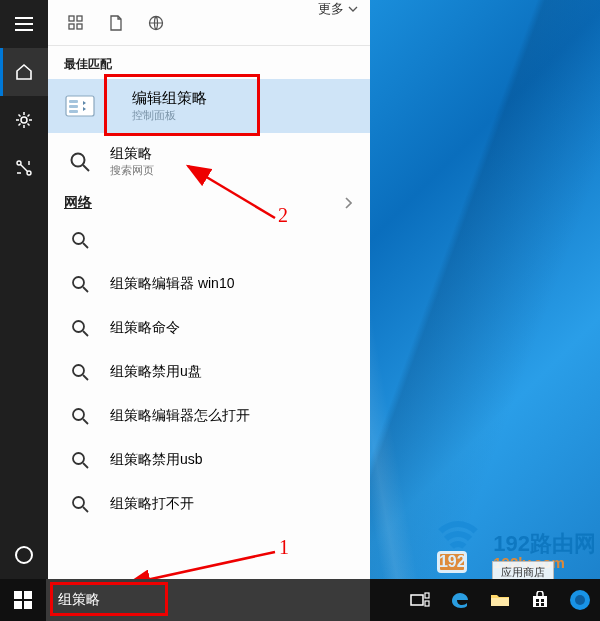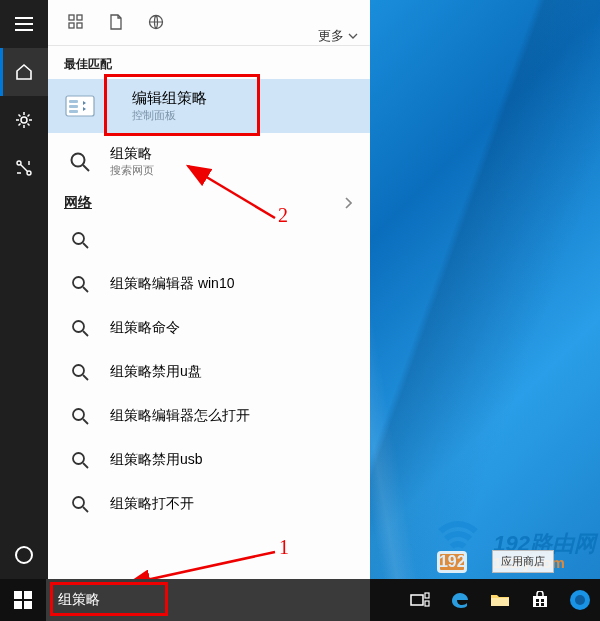--- a/index.html
+++ b/index.html
@@ -7,21 +7,21 @@
     .desktop { position: absolute; inset: 0; background: linear-gradient(135deg, #0a5d9e 0%, #1a8edb 30%, #0a6ebd 50%, #2a9ee8 75%, #1a7ec8 100%); }
     .desktop::before { content:""; position:absolute; inset:0; background:
       linear-gradient(100deg, transparent 40%, rgba(255,255,255,0.12) 42%, transparent 44%),
       linear-gradient(80deg, transparent 55%, rgba(255,255,255,0.1) 57%, transparent 60%),
       linear-gradient(110deg, transparent 65%, rgba(0,40,80,0.2) 66%, transparent 80%); }
     .left-rail { position: absolute; left: 0; top: 0; width: 48px; bottom: 42px; background: #1f1f1f; display: flex; flex-direction: column; align-items: center; }
     .rail-btn { width: 48px; height: 48px; display:flex; align-items:center; justify-content:center; color:#fff; }
     .rail-btn.active { background:#333; border-left:3px solid #0078d7; padding-right:3px; }
     .rail-spacer { flex:1; }
     .search-panel { position:absolute; left:48px; top:0; width:322px; bottom:42px; background:#fdfdfd; display:flex; flex-direction:column; }
-    .filter-row { height:46px; display:flex; align-items:flex-end; border-bottom:1px solid #e5e5e5; padding:0 8px; }
+    .filter-row { height:46px; display:flex; align-items:flex-start; border-bottom:1px solid #e5e5e5; padding:0 8px; }
     .filter-icon { width:40px; height:46px; display:flex; align-items:center; justify-content:center; color:#555; }
     .filter-more { margin-left:auto; display:flex; align-items:center; gap:4px; font-size:13px; color:#333; padding:0 4px;}
     .section-label { font-size:12px; font-weight:600; color:#222; padding:10px 16px 6px; }
     .result { display:flex; align-items:center; padding:6px 16px; gap:14px; }
     .result .icon-box { width:32px; height:32px; display:flex; align-items:center; justify-content:center; flex-shrink:0; }
     .result .texts { display:flex; flex-direction:column; }
     .result .title { font-size:14px; color:#000; }
     .result .sub { font-size:11px; color:#777; }
     .result.best { background:#cfe4f7; padding:10px 16px;gap:36px; }
     .result.best .title { font-size:15px; }
@@ -29,25 +29,25 @@
     .red-box-best { position:absolute; border:3px solid #e00; pointer-events:none; }
     .net-header { display:flex; align-items:center; justify-content:space-between; padding:6px 18px 6px 16px; }
     .net-header .lbl { font-size:14px; font-weight:600; color:#222;text-decoration:underline;}
     .chev { color:#777; }
     .taskbar { position:absolute; left:0; right:0; bottom:0; height:42px; background:#101010; display:flex; align-items:center; }
     .tb-btn { width:46px; height:42px; display:flex; align-items:center; justify-content:center; color:#fff; }
     .search-box { flex:0 0 324px; height:42px; background:#3a3a3a; display:flex; align-items:center; padding:0 12px; color:#fff; font-size:14px; position:relative; }
     .red-box-search { position:absolute; left:4px; top:3px; width:118px; height:34px; border:3px solid #e00; pointer-events:none; }
     .tray { margin-left:auto; display:flex; align-items:center; height:42px; }
     .tray .tb-btn { width:40px; }
-    .store-badge { position:absolute; right:46px; bottom:48px; background:rgba(250,250,250,0.92); color:#333; font-size:11px; padding:3px 8px; border:1px solid #bbb; }
+    .store-badge { position:absolute; right:46px; bottom:37px; background:rgba(250,250,250,0.92); color:#333; font-size:11px; padding:3px 8px; border:1px solid #bbb; }
     .watermark { position:absolute; right:4px; bottom:46px; display:flex; align-items:center; gap:6px; opacity:0.85; pointer-events:none; }
     .wm-wifi { width:58px; height:48px; position:relative; }
     .wm-wifi .arc { position:absolute; border:6px solid #1a8bd8; border-radius:50%; border-bottom-color:transparent; border-left-color:transparent; border-right-color:transparent; left:50%; transform:translateX(-50%); }
-    .wm-text1 { font-size:22px; font-weight:800; color:#0b74bd; line-height:1;font-style:italic; }
+    .wm-text1 { font-size:22px; font-weight:800; color:#0b74bd; line-height:1; }
     .wm-text2 { font-size:15px; font-weight:700; color:#ff8a1f; line-height:1; }
     .wm-badge { position:absolute; bottom:2px; left:8px; width:30px; height:22px; background:#ff8a1f; border:3px solid #fff; border-radius:4px; display:flex; align-items:center; justify-content:center; font-size:16px; font-weight:700; color:#fff; }
     .ann { position:absolute; color:#e00; font-size:20px; font-weight:400; font-family: Georgia, serif; pointer-events:none; }
     svg { display:block; }
   </style>
 </head>
 <body>
 
 <div class="desktop"></div>
 

